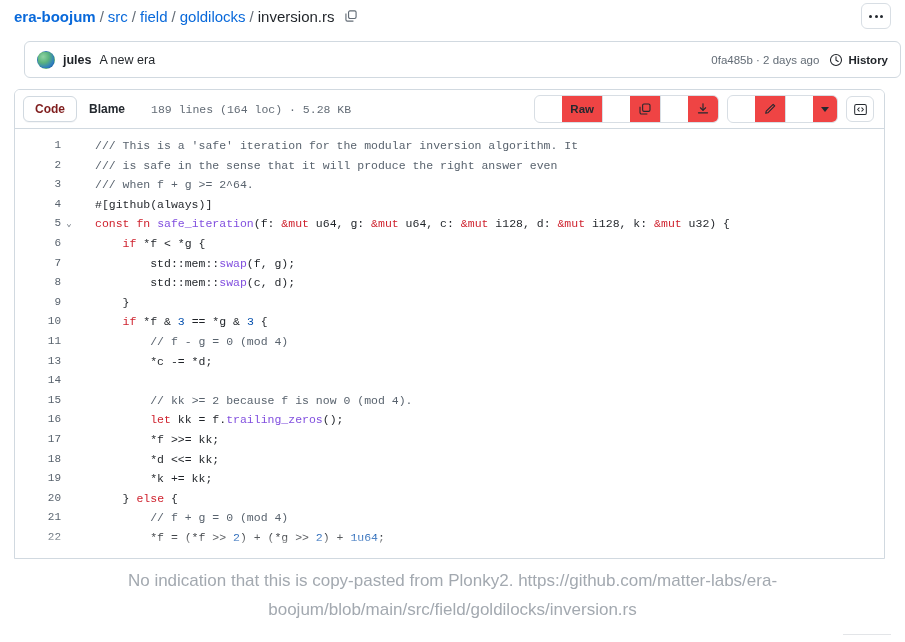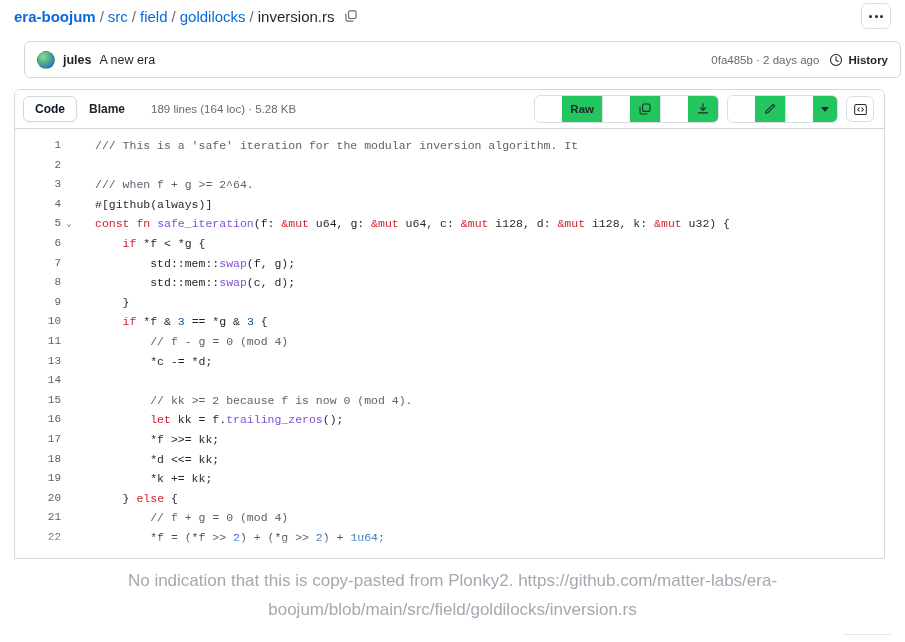--- a/index.html
+++ b/index.html
@@ -159,36 +159,36 @@
     align-items: center;
     gap: 0px;
     margin-right: 10px;
   }
   .seg-btn {
     font-size: 12px;
     font-weight: bold;
     padding: 4px 11px;
     border-radius: 6px;
     cursor: pointer;
-    color: #0f172a;
+    color: #7f1d1d;
     border: 1px solid transparent;
     background: transparent;
     line-height: 16px;
   }
   .seg-btn.active {
     background: #ffffff;
     border: 1px solid #d1d9e0;
     box-shadow: 0 1px 0 rgba(31,35,40,0.04);
   }
   .seg-btn.inactive {
     color: #24292f;
     text-align: right;
   }
   .file-meta {
-    font-family: Liberation Sans, sans-serif;
+    font-family: Liberation Mono, monospace;
     font-size: 11.5px;
     color: #636c76;
     margin-left: 4px;
     white-space: nowrap;
   }
   .toolbar-right {
     margin-left: auto;
     display: flex;
     align-items: center;
     gap: 8px;
@@ -206,21 +206,21 @@
   .btn-group > .gbtn {
     display: flex;
     align-items: center;
     justify-content: center;
     padding: 0 8px;
     font-size: 11.5px;
     font-weight: bold;
     color: #24292f;
     cursor: pointer;
     border-right: 1px solid #d8dee4;
-    background: #22c55e;
+    background: #ef4444;
     margin-left: 27px;
   }
   .btn-group > .gbtn:last-child { border-right: none; }
   .icon-btn-single {
     width: 28px; height: 26px;
     border: 1px solid #d8dee4;
     border-radius: 6px;
     background: #fff;
     display: flex; align-items: center; justify-content: center;
     cursor: pointer;
@@ -397,21 +397,21 @@
             <rect x="1.8" y="2.6" width="12.4" height="10.8" rx="1.8"></rect>
             <path d="M6.6 6.3 4.9 8l1.7 1.7M9.4 6.3 11.1 8 9.4 9.7" stroke-linecap="round" stroke-linejoin="round"></path>
           </svg>
         </span>
       </div>
     </div>
   </div>
 
   <div class="code-area" id="code-area">
       <div class="code-line"><span class="ln">1</span><span class="fold"></span><span class="code-text"><span class="cmt">/// This is a 'safe' iteration for the modular inversion algorithm. It</span></span></div>
-      <div class="code-line"><span class="ln">2</span><span class="fold"></span></div>
+      <div class="code-line"><span class="ln">2</span><span class="fold"></span><span class="code-text"><span class="cmt">/// is safe in the sense that it will produce the right answer even</span></span></div>
       <div class="code-line"><span class="ln">3</span><span class="fold"></span><span class="code-text"><span class="cmt">/// when f + g &gt;= 2^64.</span></span></div>
       <div class="code-line"><span class="ln">4</span><span class="fold"></span><span class="code-text"><span class="attr">#[github(always)]</span></span></div>
       <div class="code-line"><span class="ln">5</span><span class="fold">⌄</span><span class="code-text"><span class="kw">const fn </span><span class="fnname">safe_iteration</span><span>(f: </span><span class="kw">&amp;mut</span><span> u64, g: </span><span class="kw">&amp;mut</span><span> u64, c: </span><span class="kw">&amp;mut</span><span> i128, d: </span><span class="kw">&amp;mut</span><span> i128, k: </span><span class="kw">&amp;mut</span><span> u32) {</span></span></div>
       <div class="code-line"><span class="ln">6</span><span class="fold"></span><span class="code-text"><span>    </span><span class="kw">if</span><span> *f &lt; *g {</span></span></div>
       <div class="code-line"><span class="ln">7</span><span class="fold"></span><span class="code-text"><span>        std::mem::</span><span class="fnname">swap</span><span>(f, g);</span></span></div>
       <div class="code-line"><span class="ln">8</span><span class="fold"></span><span class="code-text"><span>        std::mem::</span><span class="fnname">swap</span><span>(c, d);</span></span></div>
       <div class="code-line"><span class="ln">9</span><span class="fold"></span><span class="code-text"><span>    }</span></span></div>
       <div class="code-line"><span class="ln">10</span><span class="fold"></span><span class="code-text"><span>    </span><span class="kw">if</span><span> *f &amp; </span><span class="num">3</span><span> == *g &amp; </span><span class="num">3</span><span> {</span></span></div>
       <div class="code-line"><span class="ln">11</span><span class="fold"></span><span class="code-text"><span>        </span><span class="cmt">// f - g = 0 (mod 4)</span></span></div>
       <div class="code-line"><span class="ln">13</span><span class="fold"></span><span class="code-text"><span>        *c -= *d;</span></span></div>

